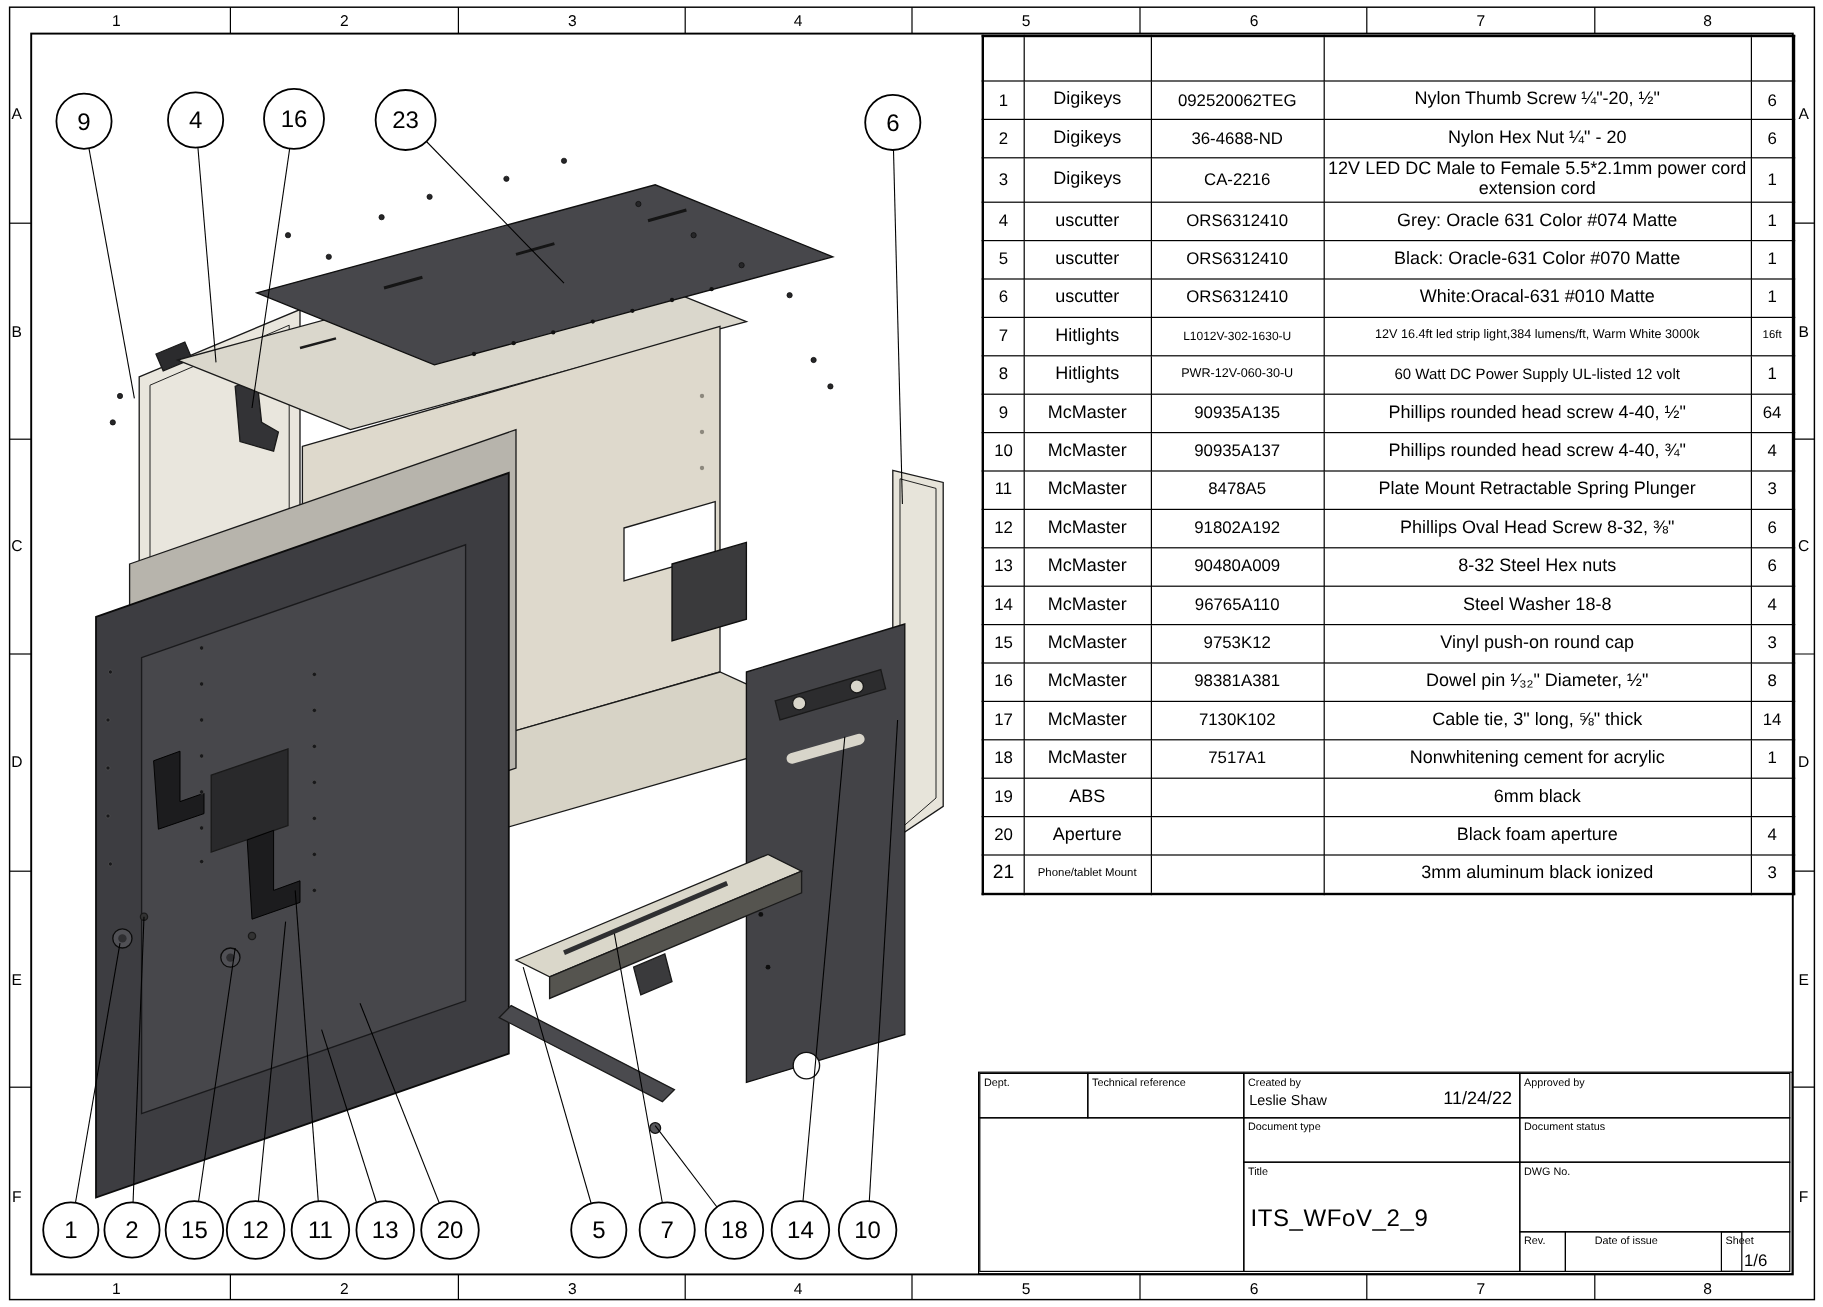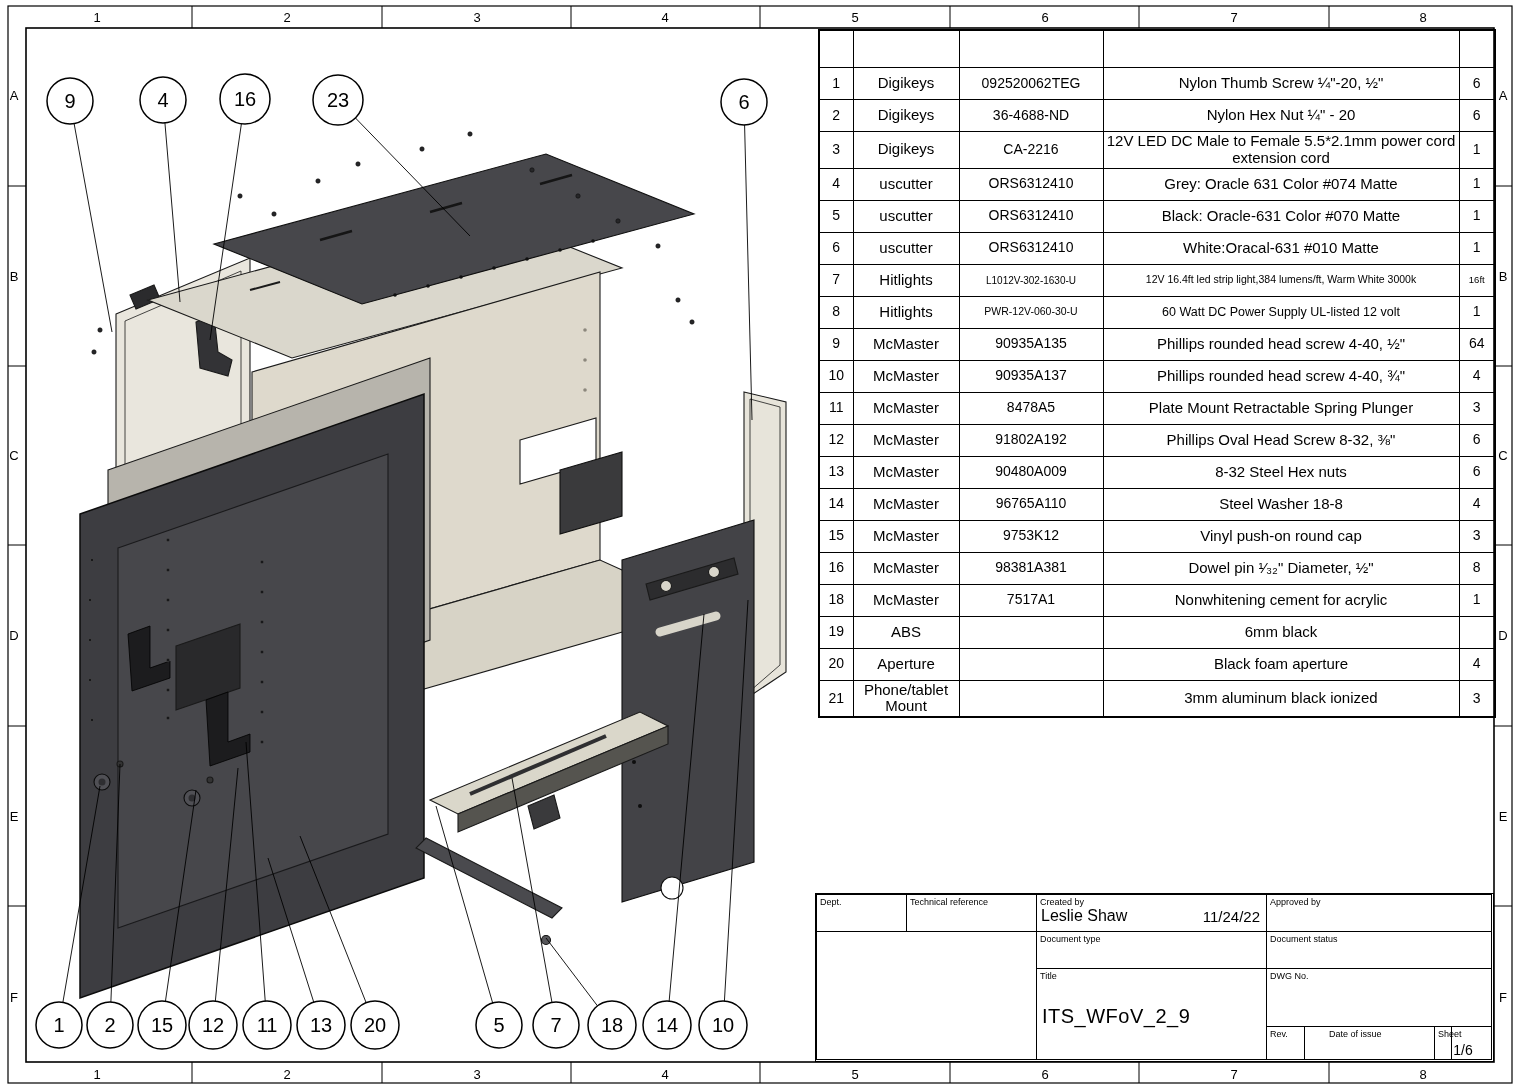--- a/index.html
+++ b/index.html
@@ -39,21 +39,21 @@
   .tb-approved{left:450px;top:0;width:226px;height:38px;}
   .tb-bigleft{left:0;top:37px;width:221px;height:129px;}
   .tb-doctype{left:220px;top:37px;width:231px;height:38px;}
   .tb-docstatus{left:450px;top:37px;width:226px;height:38px;}
   .tb-title{left:220px;top:74px;width:231px;height:92px;}
   .tb-dwg{left:450px;top:74px;width:226px;height:59px;}
   .tb-rev{left:450px;top:132px;width:39px;height:34px;}
   .tb-date{left:488px;top:132px;width:148px;height:34px;padding-left:21px;}
   .tb-sheet{left:618px;top:132px;width:58px;height:34px;}
   .created-row{display:flex;justify-content:space-between;align-items:flex-end;padding:0 6px 0 4px;}
-  .created-name{font-size:16px;text-align:center;}
+  .created-name{font-size:12px;text-align:center;}
   .created-date{font-size:15px;}
   .title-value{display:block;font-size:20px;margin:24px 0 0 5px;letter-spacing:0.5px;}
   .sheet-value{display:block;font-size:14px;text-align:center;margin-top:3px;}
 </style>
 </head>
 <body>
 
 <div class="sheet">
 
   <svg class="gfx" width="1519" height="1089" viewBox="0 0 1519 1089">
@@ -464,20 +464,27 @@
         </tr>
 
         <tr>
           <td class="c-item">16</td>
           <td class="c-vendor">McMaster</td>
           <td class="c-part">98381A381</td>
           <td class="c-desc">Dowel pin ¹⁄₃₂" Diameter, ½"</td>
           <td class="c-qty">8</td>
         </tr>
 
+        <tr>
+          <td class="c-item">17</td>
+          <td class="c-vendor">McMaster</td>
+          <td class="c-part">7130K102</td>
+          <td class="c-desc">Cable tie, 3" long, ⅝" thick</td>
+          <td class="c-qty">14</td>
+        </tr>
 
         <tr>
           <td class="c-item">18</td>
           <td class="c-vendor">McMaster</td>
           <td class="c-part">7517A1</td>
           <td class="c-desc">Nonwhitening cement for acrylic</td>
           <td class="c-qty">1</td>
         </tr>
 
         <tr>

